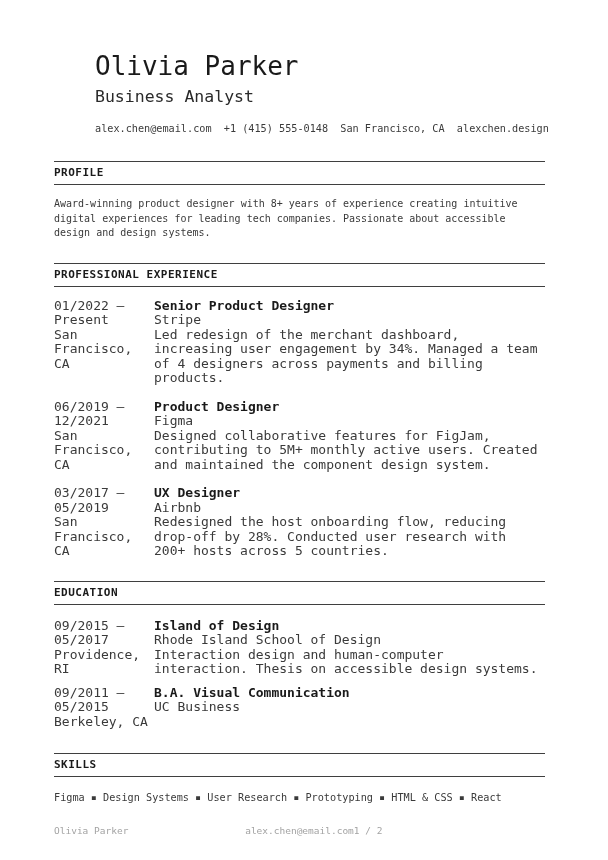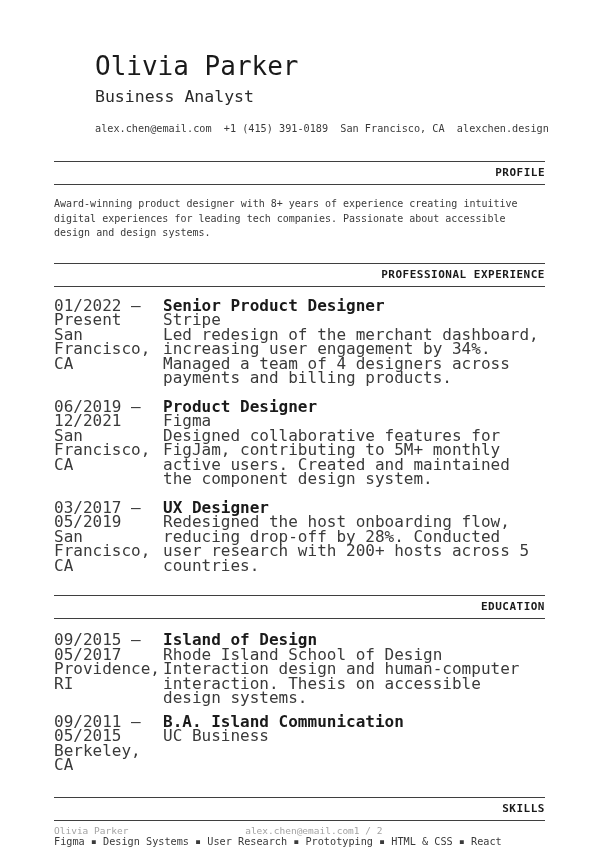--- a/index.html
+++ b/index.html
@@ -38,21 +38,21 @@
     line-height: 13px;
     white-space: pre;
     color: #3a3a3a;
   }
 
   
   .section-heading {
     border-top: 1px solid #3f3f3f;
     border-bottom: 1px solid #3f3f3f;
     padding: 5px 0;
-    text-align: right;
+    text-align: left;
     font-weight: bold;
     font-size: 11px;
     line-height: 12px;
     letter-spacing: 0.5px;
     color: #1a1a1a;
   }
   .mt-profile    { margin-top: 26px; }
   .mt-experience { margin-top: 22px; }
   .mt-education  { margin-top: 22px; }
   .mt-skills     { margin-top: 24px; }
@@ -60,22 +60,21 @@
   
   .profile-text {
     margin: 12px 0 0;
     font-size: 10px;
     line-height: 14.5px;
   }
 
   .entry {
     display: grid;
     grid-template-columns: 100px 1fr;
-    column-gap: 9px;
-    font-size: 16px;
+    font-size: 13px;
     line-height: 14.5px;
   }
   .entry.first   { margin-top: 12px; }
   .entry.next    { margin-top: 14px; }
   .entry.next-sm { margin-top: 9px; }
   .edu-first     { margin-top: 14px; }
   .entry-title { font-weight: bold; color: #1a1a1a; }
 
   .skills-line {
     margin-top: 14px;
@@ -102,21 +101,21 @@
 </style>
 </head>
 <body>
 
 <div class="page">
   <div class="content">
 
     <div class="resume-header">
       <h1 class="name">Olivia Parker</h1>
       <div class="subtitle">Business Analyst</div>
-      <div class="contact">alex.chen@email.com  +1 (415) 391-0189  San Francisco, CA  alexchen.design</div>
+      <div class="contact">alex.chen@email.com  +1 (415) 555-0148  San Francisco, CA  alexchen.design</div>
     </div>
 
     <div class="section-heading mt-profile">PROFILE</div>
     <p class="profile-text">Award-winning product designer with 8+ years of experience creating intuitive digital experiences for leading tech companies. Passionate about accessible design and design systems.</p>
 
     <div class="section-heading mt-experience">PROFESSIONAL EXPERIENCE</div>
 
     <div class="entry first">
       <div class="entry-left">
         <div class="entry-dates">01/2022 – Present</div>
@@ -141,20 +140,21 @@
       </div>
     </div>
 
     <div class="entry next">
       <div class="entry-left">
         <div class="entry-dates">03/2017 – 05/2019</div>
         <div class="entry-location">San Francisco, CA</div>
       </div>
       <div class="entry-right">
         <div class="entry-title">UX Designer</div>
+        <div class="entry-company">Airbnb</div>
         <div class="entry-description">Redesigned the host onboarding flow, reducing drop-off by 28%. Conducted user research with 200+ hosts across 5 countries.</div>
       </div>
     </div>
 
     <div class="section-heading mt-education">EDUCATION</div>
 
     <div class="entry edu-first">
       <div class="entry-left">
         <div class="entry-dates">09/2015 – 05/2017</div>
         <div class="entry-location">Providence, RI</div>
@@ -165,21 +165,21 @@
         <div class="entry-description">Interaction design and human-computer interaction. Thesis on accessible design systems.</div>
       </div>
     </div>
 
     <div class="entry next-sm">
       <div class="entry-left">
         <div class="entry-dates">09/2011 – 05/2015</div>
         <div class="entry-location">Berkeley, CA</div>
       </div>
       <div class="entry-right">
-        <div class="entry-title">B.A. Island Communication</div>
+        <div class="entry-title">B.A. Visual Communication</div>
         <div class="entry-company">UC Business</div>
       </div>
     </div>
 
     <div class="section-heading mt-skills">SKILLS</div>
     <div class="skills-line">Figma ▪ Design Systems ▪ User Research ▪ Prototyping ▪ HTML &amp; CSS ▪ React</div>
   </div>
 
   <div class="page-footer">
     <div class="f-left">Olivia Parker</div>

